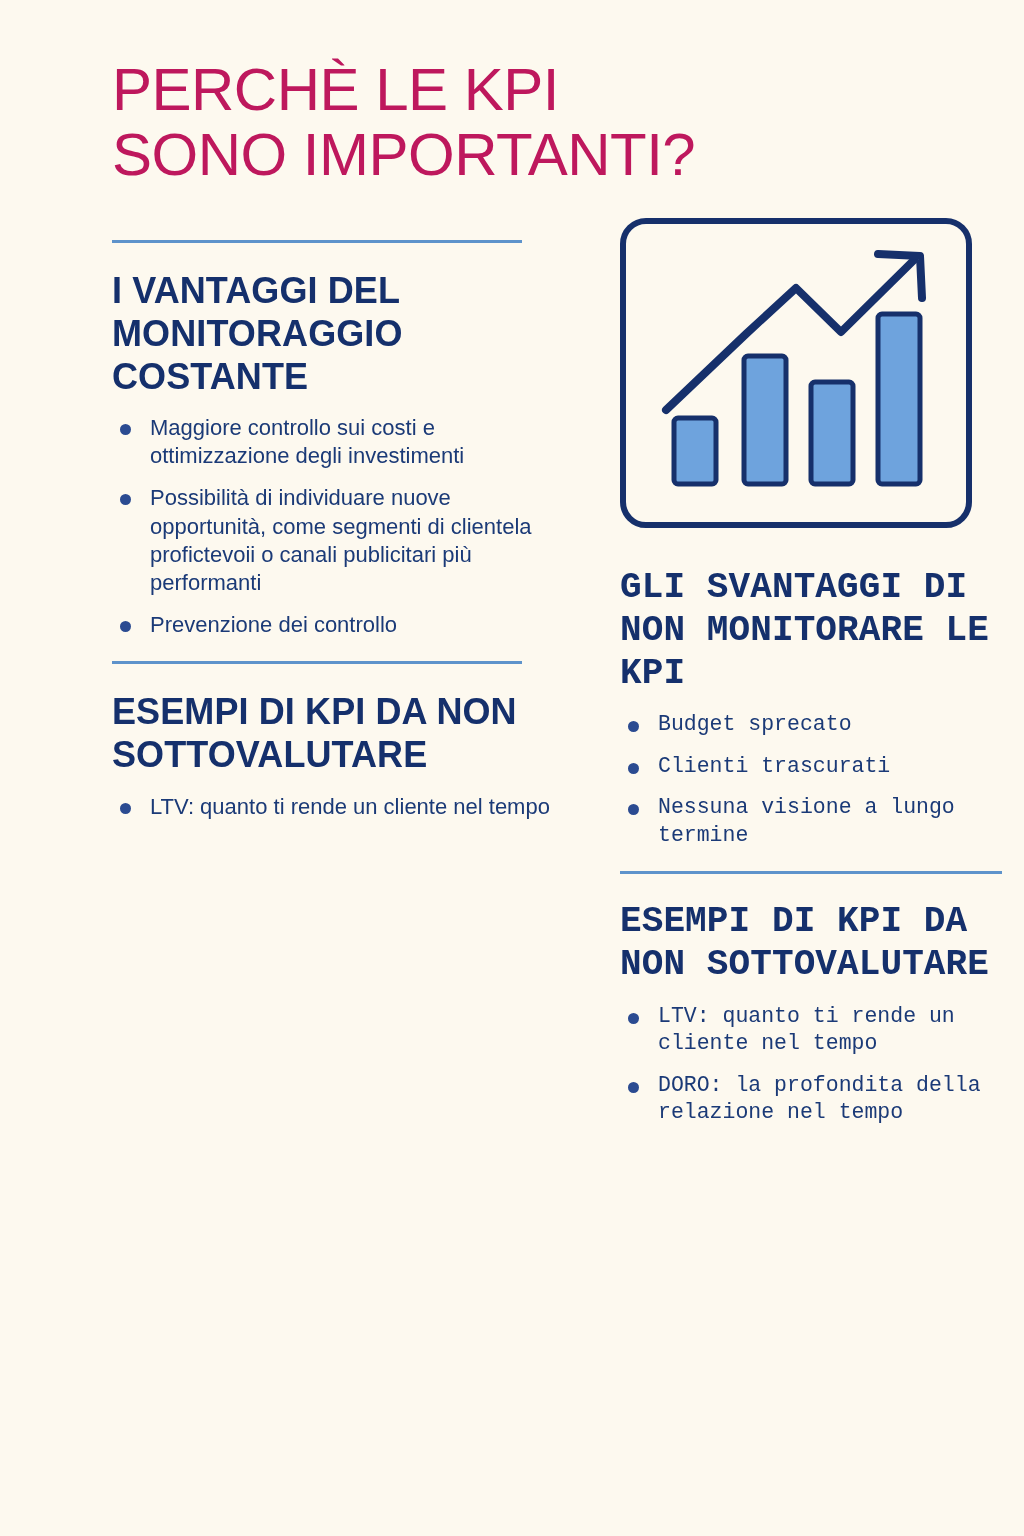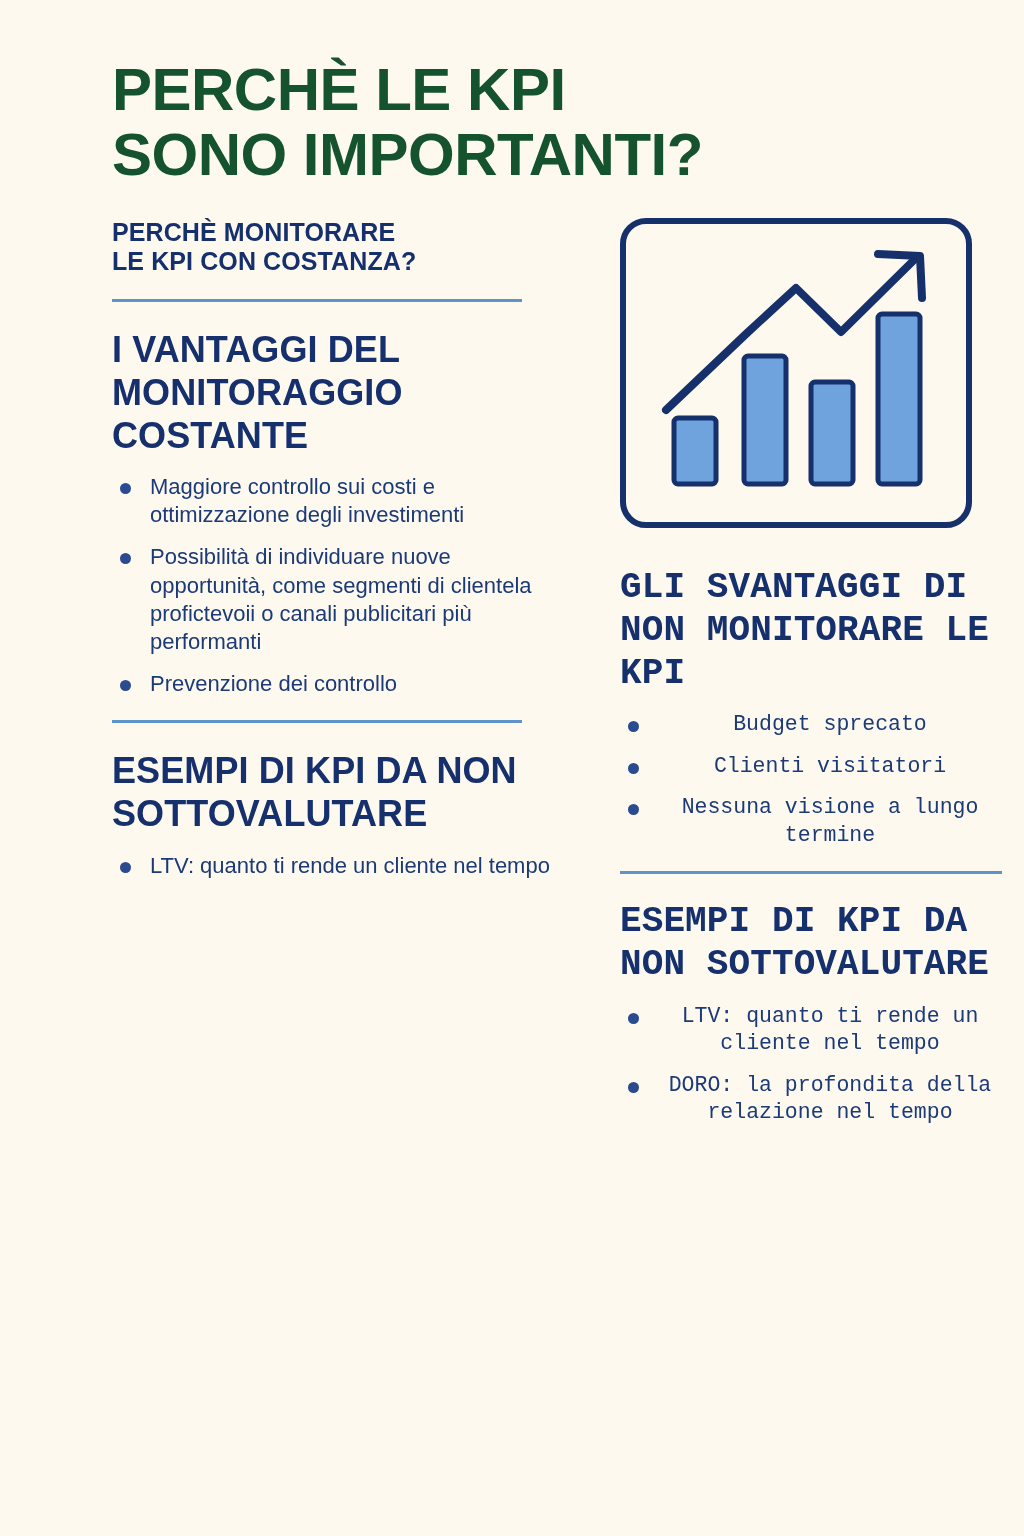--- a/index.html
+++ b/index.html
@@ -18,23 +18,23 @@
     position: relative;
     width: 1024px;
     height: 1536px;
     box-sizing: border-box;
     padding: 58px 72px 0 112px;
   }
   
   .title {
     font-size: 60px;
     line-height: 1.08;
-    font-weight: 700;
+    font-weight: 400;
     letter-spacing: -0.5px;
-    color: #14532d;
+    color: #be185d;
     margin: 0 0 30px 0;
     text-transform: uppercase;
   }
   .title .line {
     display: block;
     white-space: nowrap;
   }
   
   .cols {
     display: flex;
@@ -84,21 +84,20 @@
     position: absolute;
     left: 8px;
     top: 10px;
     width: 11px;
     height: 11px;
     border-radius: 50%;
     background: #2b4b91;
   }
   .col-right ul.bullets li {
     font-size: 21.5px;
-    text-align: center;
   }
   
   .divider {
     height: 3px;
     background: #5e93cb;
     margin: 22px 0 26px 0;
     width: 100%;
   }
   .divider.short {
     width: 410px;
@@ -125,24 +124,20 @@
   <h1 class="title">
     <span class="line">PERCHÈ LE KPI</span>
     <span class="line">SONO IMPORTANTI?</span>
   </h1>
 
   <div class="cols">
 
     <div class="col-left">
 
       <section>
-        <h2 class="sec">
-          <span>PERCHÈ MONITORARE</span><br>
-          <span>LE KPI CON COSTANZA?</span>
-        </h2>
       </section>
 
       <div class="divider short"></div>
 
       <section>
         <h2 class="sec big">I VANTAGGI DEL MONITORAGGIO COSTANTE</h2>
         <ul class="bullets">
           <li>Maggiore controllo sui costi e ottimizzazione degli investimenti</li>
           <li>Possibilità di individuare nuove opportunità, come segmenti di clientela profictevoii o canali publicitari più performanti</li>
           <li>Prevenzione dei controllo</li>
@@ -173,21 +168,21 @@
           <polyline points="40,186 120,110 170,64 215,108 288,36" fill="none" stroke="#16306b" stroke-width="8" stroke-linecap="round" stroke-linejoin="round"></polyline>
 
           <polyline points="252,30 294,32 296,74" fill="none" stroke="#16306b" stroke-width="8" stroke-linecap="round" stroke-linejoin="round"></polyline>
         </svg>
       </div>
 
       <section>
         <h2 class="sec big">GLI SVANTAGGI DI NON MONITORARE LE KPI</h2>
         <ul class="bullets">
           <li>Budget sprecato</li>
-          <li>Clienti visitatori</li>
+          <li>Clienti trascurati</li>
           <li>Nessuna visione a lungo termine</li>
         </ul>
       </section>
 
       <div class="divider"></div>
 
       <section>
         <h2 class="sec big">ESEMPI DI KPI DA NON SOTTOVALUTARE</h2>
         <ul class="bullets">
           <li>LTV: quanto ti rende un cliente nel tempo</li>

